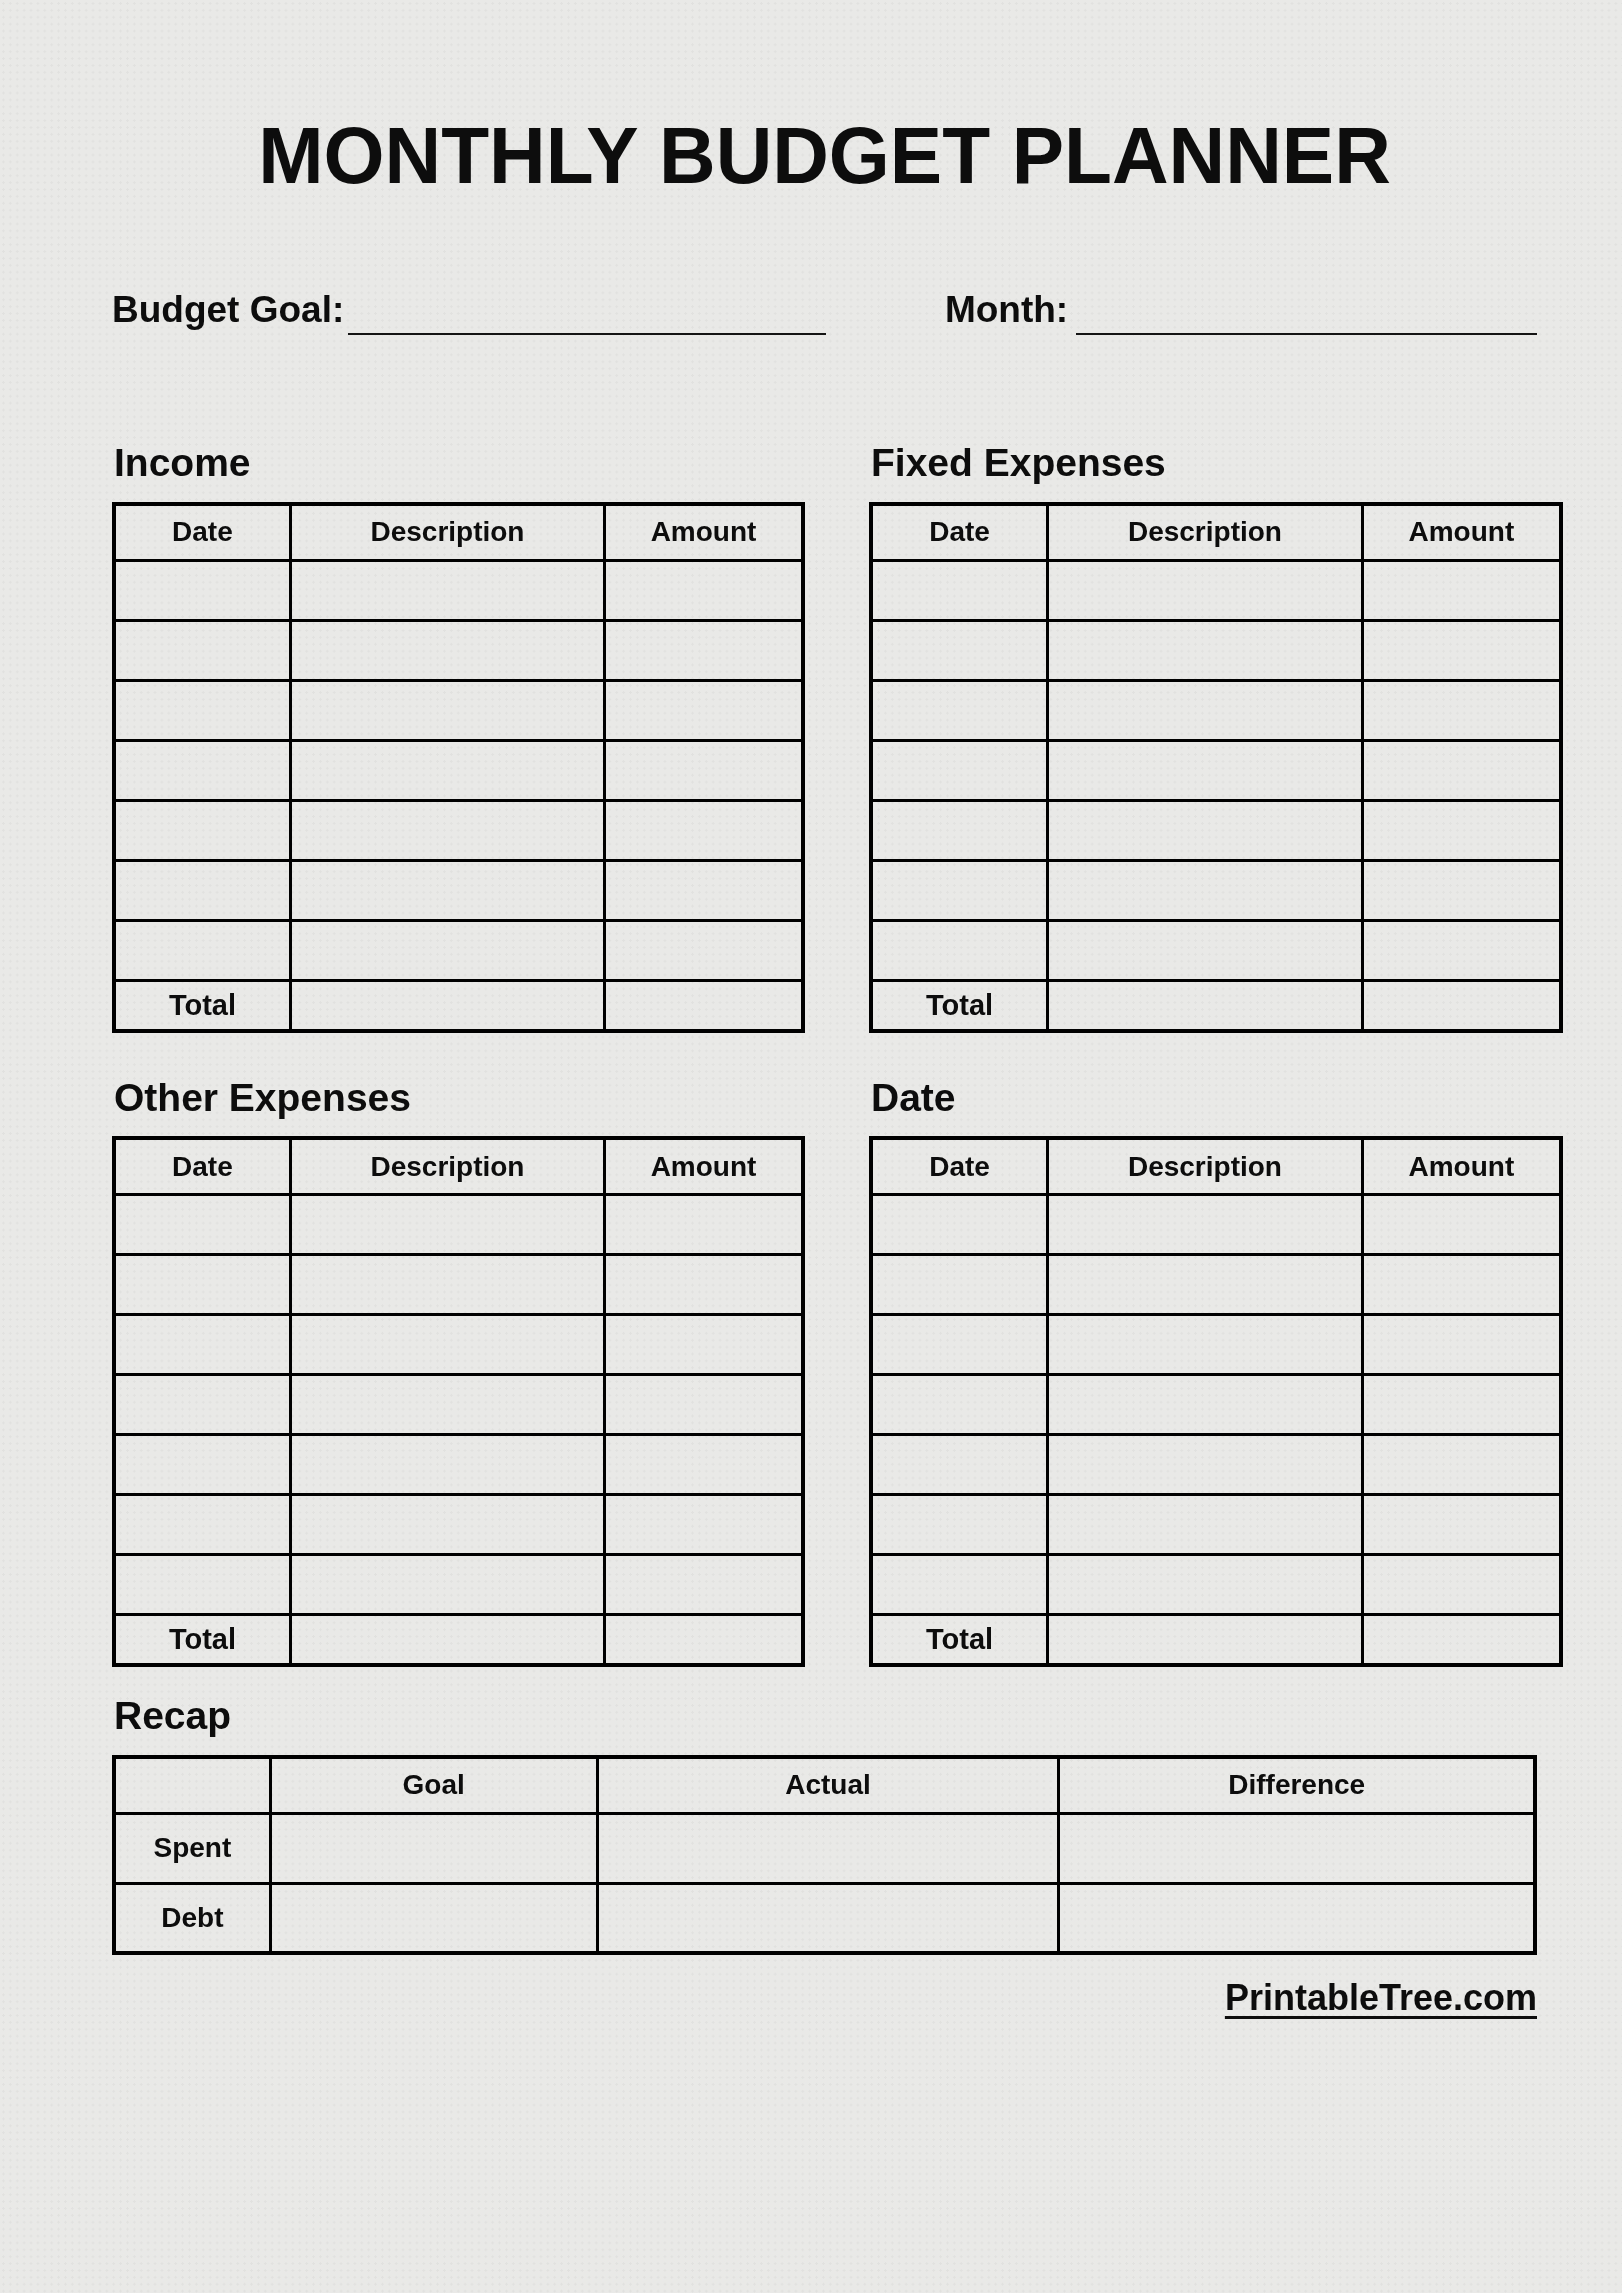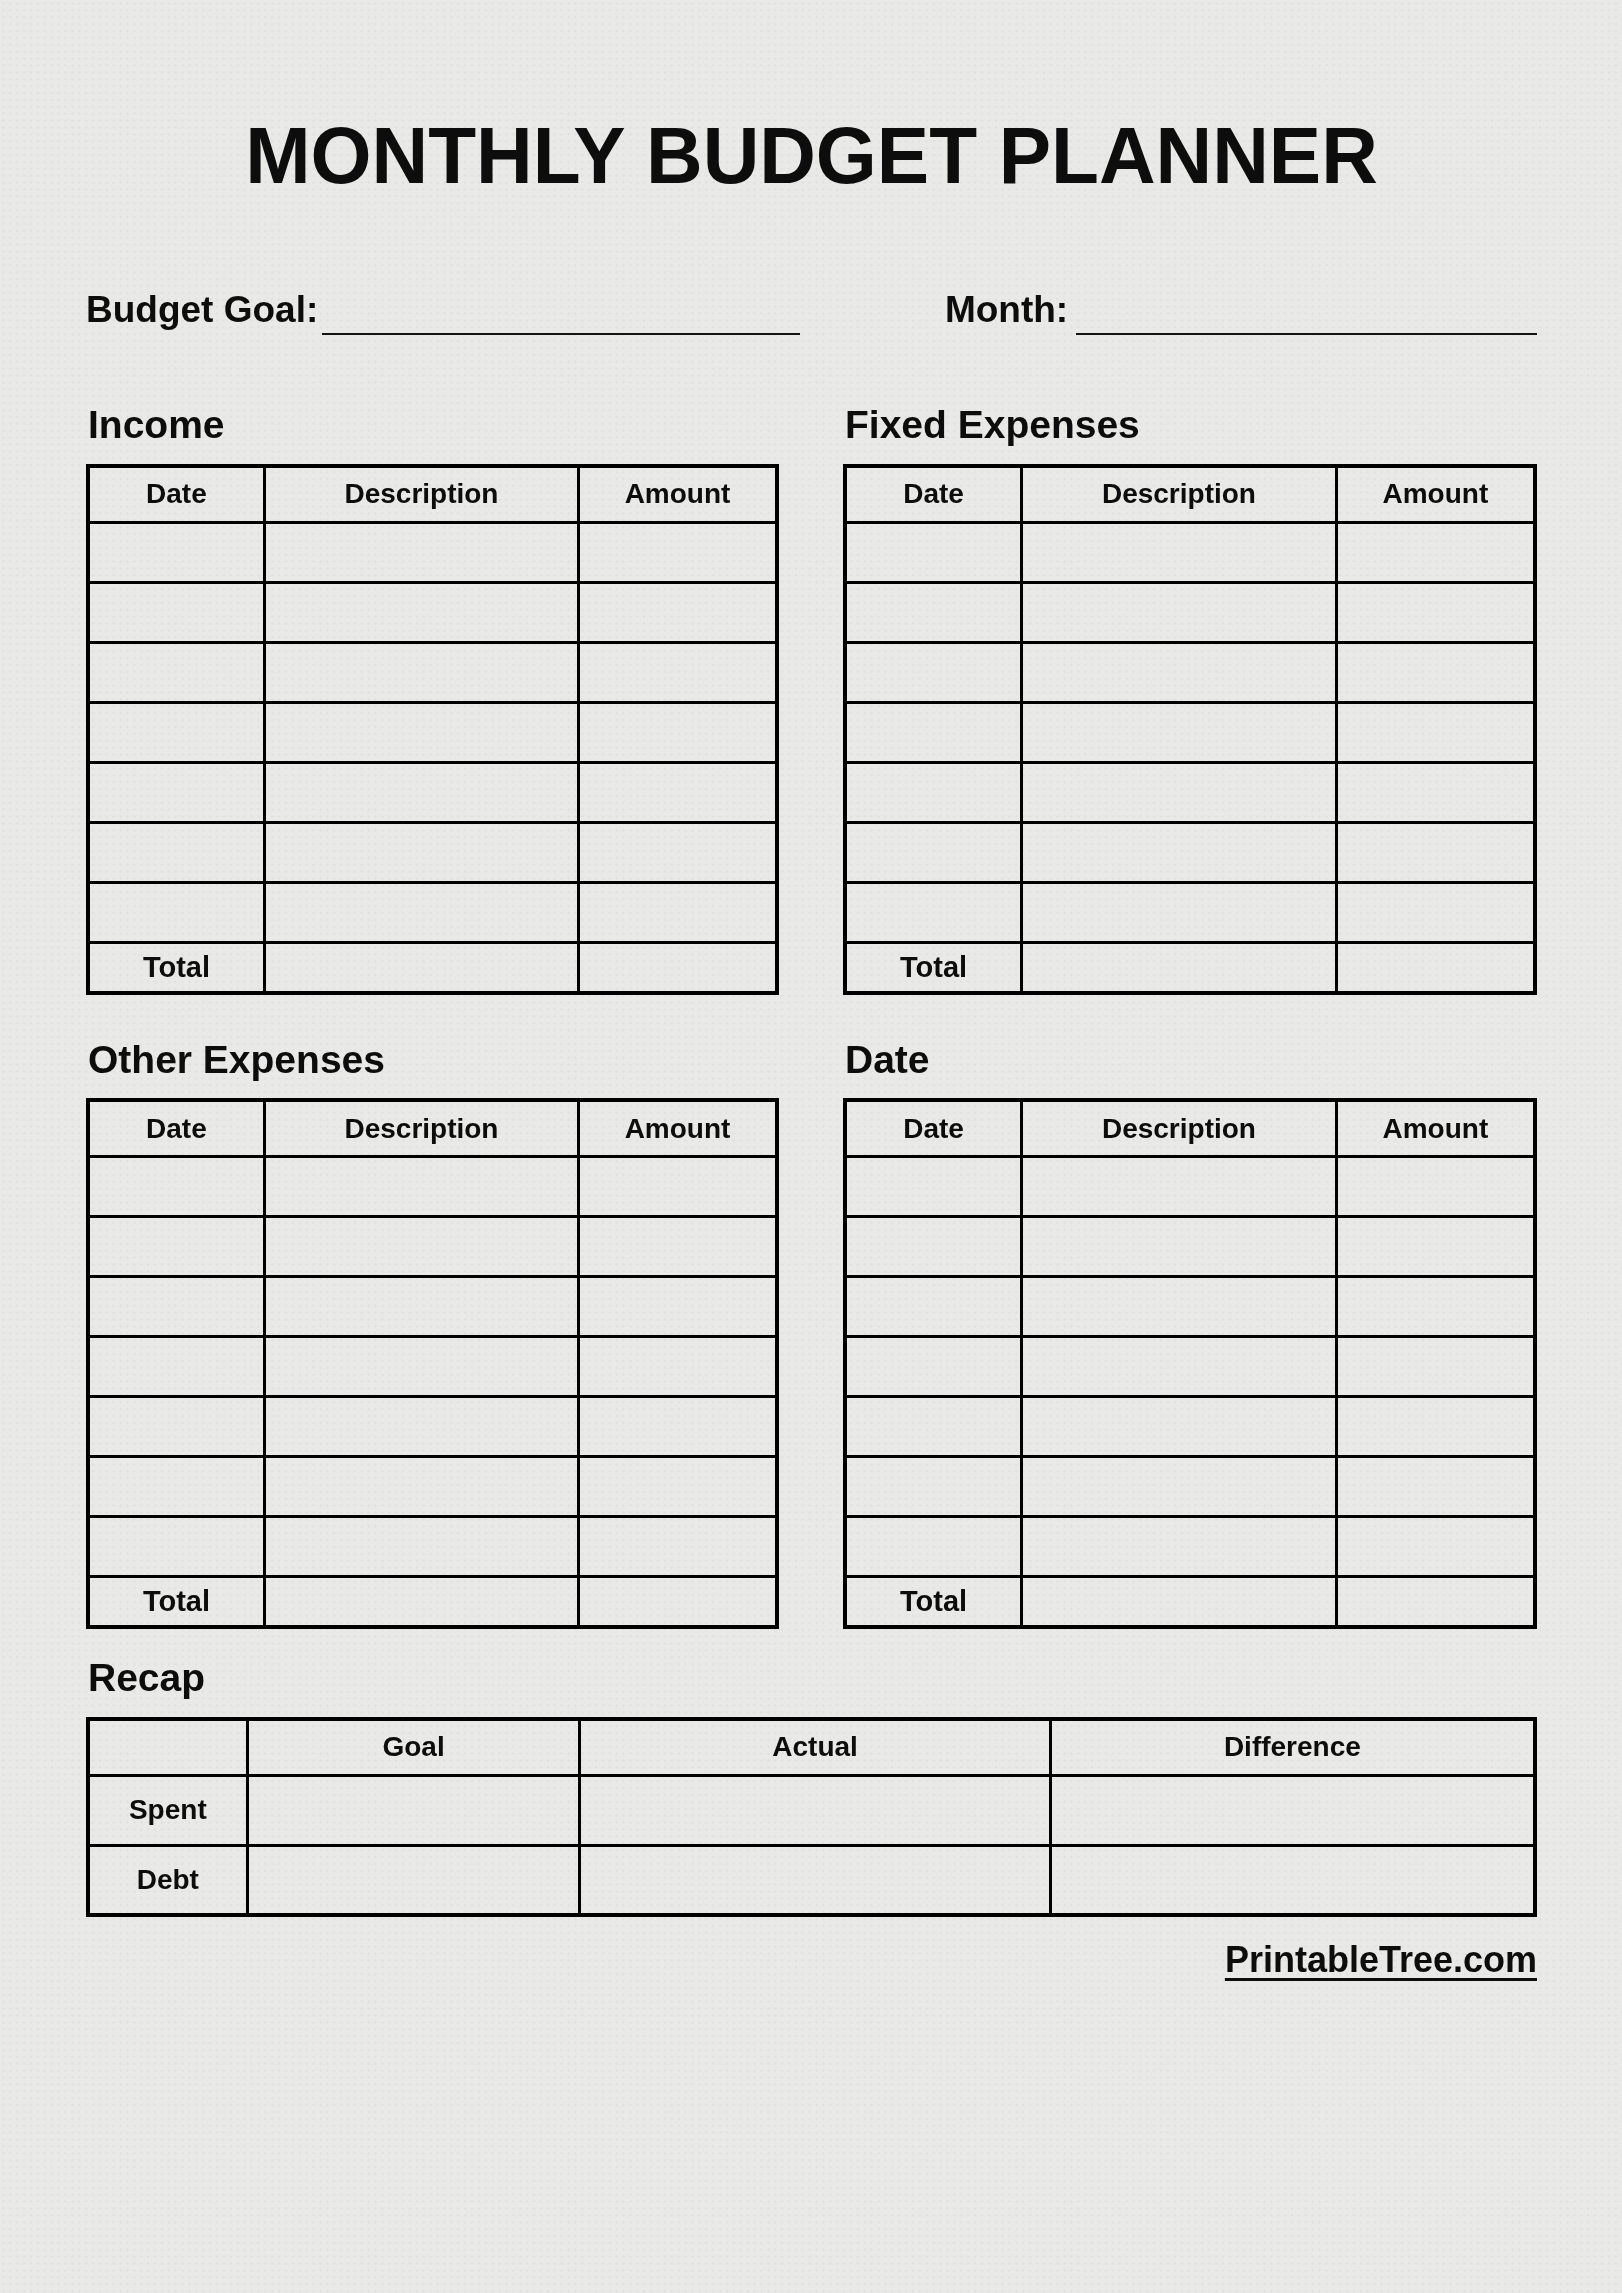--- a/index.html
+++ b/index.html
@@ -8,21 +8,21 @@
     background:
       radial-gradient(rgba(0,0,0,0.035) 1px, transparent 1.2px) 0 0 / 6.9px 6.9px,
       #e9e9e7;
     font-family:"Liberation Sans", sans-serif;
     color:#0d0d0d;
     -webkit-font-smoothing:antialiased;
   }
   .page{
     box-sizing:border-box;
     width:1622px;height:2294px;
-    padding:0 85px 0 86px;
+    padding:0 85px 0 112px;
     overflow:hidden;
   }
   
   .title{
     margin:116px 0 0 0;
     text-align:center;
     font-size:80px;
     line-height:1.0;
     font-weight:900;
     letter-spacing:0px;
@@ -52,21 +52,21 @@
   .field-goal .blank-line{width:478px;margin-left:3.9px;}
   .field-month{margin-left:auto;margin-right:0;}
   .field-month .blank-line{width:461px;margin-left:7.8px;}
 
   
   .tables-grid{
     display:grid;
     grid-template-columns:693px 694px;
     column-gap:64px;
     row-gap:43px;
-    margin-top:72px;
+    margin-top:110px;
   }
   h2.section-title{
     margin:0 0 15.7px 2px;
     font-size:39px;
     line-height:1.15;
     font-weight:700;
   }
   table{
     border-collapse:collapse;
     width:100%;

